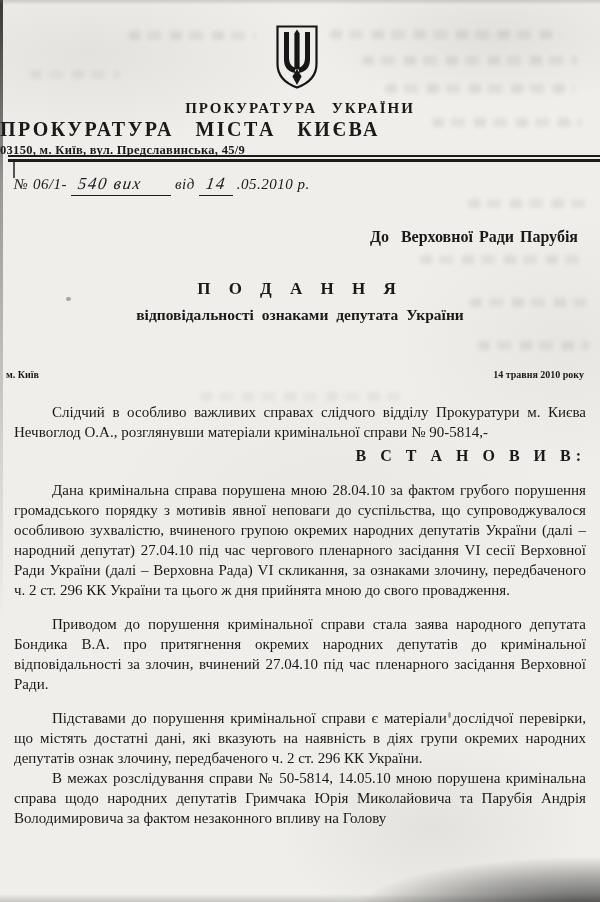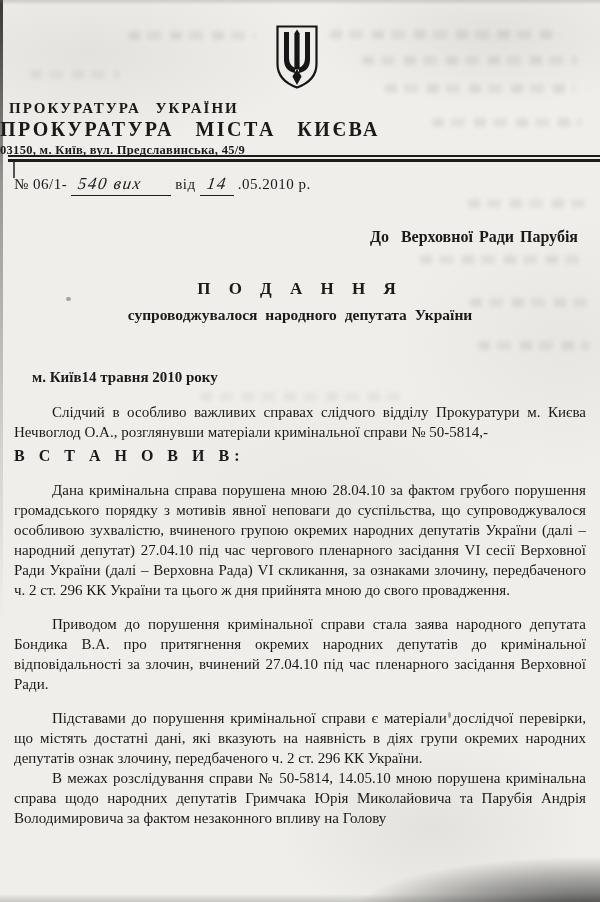--- a/index.html
+++ b/index.html
@@ -30,57 +30,57 @@
     background:linear-gradient(0deg, rgba(60,60,58,.22), transparent);}
   .tick-artifact{position:absolute;left:13px;top:160px;width:2px;height:18px;background:rgba(30,30,30,.75);}
   .dot-artifact{position:absolute;width:5px;height:4px;border-radius:50%;background:rgba(70,70,70,.45);filter:blur(.5px);}
 
   
   .bleed{position:absolute;height:9px;border-radius:4px;opacity:.15;filter:blur(2px);
     background:repeating-linear-gradient(90deg, rgba(60,60,60,.65) 0 12px, rgba(60,60,60,0) 12px 19px, rgba(60,60,60,.5) 19px 33px, rgba(60,60,60,0) 33px 42px);}
 
   
   .emblem{position:absolute;left:274px;top:24px;width:46px;height:66px;}
-  .org-top{position:absolute;left:0;right:0;top:100px;text-align:left;
-    font-weight:bold;font-size:15px;letter-spacing:2px;word-spacing:9px;margin-left:9px;}
+  .org-top{position:absolute;left:0;right:0;top:100px;text-align:center;
+    font-weight:bold;font-size:15px;letter-spacing:2px;word-spacing:9px;}
   .org-main{position:absolute;left:0;right:0;top:118px;
     font-weight:bold;font-size:20px;letter-spacing:2.5px;word-spacing:14px;}
   .org-address{position:absolute;left:0;right:0;top:143px;
     font-weight:bold;font-size:12.5px;letter-spacing:.3px;}
   .rule{position:absolute;left:8px;right:0;top:155px;}
   .rule-thin{height:1.5px;background:#1c1c1c;margin-bottom:2px;}
   .rule-thick{height:3px;background:#1c1c1c;}
 
   
   .refline{position:absolute;left:14px;top:174px;font-size:15px;white-space:pre;}
-  .typed-italic{letter-spacing:.5px;}
+  .typed-italic{font-style:italic;letter-spacing:.5px;}
   .uline{display:inline-block;border-bottom:1.4px solid #1b1b1b;padding:0 7px 1px 7px;margin:0 4px;}
   .u-wide{min-width:86px;}
   .u-narrow{min-width:20px;}
   .hand{display:inline-block;font-style:italic;font-size:17px;letter-spacing:1.5px;
     transform:skewX(-8deg);color:#1c1c1c;}
 
   .addressee{position:absolute;right:22px;top:228px;font-weight:bold;font-size:16px;
     word-spacing:2px;white-space:pre;}
 
   
   .title-block{position:absolute;left:0;right:0;top:279px;text-align:center;}
   .title-head{font-weight:bold;font-size:17px;letter-spacing:7px;margin-bottom:6px;}
   .title-sub{font-weight:bold;font-size:15.5px;line-height:20.5px;word-spacing:4px;}
 
-  .dateline{position:absolute;left:32px;right:16px;top:369px;display:flex;
-    font-weight:bold;font-size:15px;}
+  .dateline{position:absolute;left:6px;right:16px;top:369px;display:flex;
+    justify-content:space-between;font-weight:bold;font-size:10px;}
 
   
   .doc-body{position:absolute;left:14px;right:14px;top:402px;
     font-size:15px;line-height:20px;text-align:justify;}
   .para{margin:0;text-indent:38px;}
   .para.gap-after{margin-bottom:14px;}
   .para.small-gap-after{margin-bottom:4px;}
-  .resolution{text-align:left;font-weight:bold;font-size:16px;letter-spacing:5px;
+  .resolution{text-align:right;font-weight:bold;font-size:16px;letter-spacing:5px;
     margin:4px 0 14px 0;text-indent:0;}
 </style>
 </head>
 <body>
 
 <div class="page">
 
   <div class="texture"></div>
 
   <div class="bleed" style="left:128px;top:31px;width:128px;"></div>
@@ -113,30 +113,30 @@
       <div class="rule-thick"></div>
     </div>
   </header>
 
   <div class="refline"><span class="typed-italic">№ 06/1-</span><span class="uline u-wide"><span class="hand">540 вих</span></span><span class="typed-italic">від</span><span class="uline u-narrow"><span class="hand">14</span></span><span class="typed-italic">.05.2010 р.</span></div>
 
   <div class="addressee">До  Верховної Ради Парубія</div>
 
   <div class="title-block">
     <div class="title-head">П О Д А Н Н Я</div>
-    <div class="title-sub">супроводжувалося народного депутата України</div>
+    <div class="title-sub">відповідальності ознаками депутата України</div>
   </div>
 
   <div class="dateline">
     <span>м. Київ</span>
     <span>14 травня 2010 року</span>
   </div>
 
   <div class="doc-body">
-    <p class="para small-gap-after">Слідчий в особливо важливих справах слідчого відділу Прокуратури м. Києва Нечвоглод О.А., розглянувши матеріали кримінальної справи № 50-5814,-</p>
+    <p class="para small-gap-after">Слідчий в особливо важливих справах слідчого відділу Прокуратури м. Києва Нечвоглод О.А., розглянувши матеріали кримінальної справи № 90-5814,-</p>
     <div class="resolution">В С Т А Н О В И В:</div>
     <p class="para gap-after">Дана кримінальна справа порушена мною 28.04.10 за фактом грубого порушення громадського порядку з мотивів явної неповаги до суспільства, що супроводжувалося особливою зухвалістю, вчиненого групою окремих народних депутатів України (далі – народний депутат) 27.04.10 під час чергового пленарного засідання VI сесії Верховної Ради України (далі – Верховна Рада) VI скликання, за ознаками злочину, передбаченого ч. 2 ст. 296 КК України та цього ж дня прийнята мною до свого провадження.</p>
     <p class="para gap-after">Приводом до порушення кримінальної справи стала заява народного депутата Бондика В.А. про притягнення окремих народних депутатів до кримінальної відповідальності за злочин, вчинений 27.04.10 під час пленарного засідання Верховної Ради.</p>
     <p class="para">Підставами до порушення кримінальної справи є матеріали дослідчої перевірки, що містять достатні дані, які вказують на наявність в діях групи окремих народних депутатів ознак злочину, передбаченого ч. 2 ст. 296 КК України.</p>
     <p class="para">В межах розслідування справи № 50-5814, 14.05.10 мною порушена кримінальна справа щодо народних депутатів Гримчака Юрія Миколайовича та Парубія Андрія Володимировича за фактом незаконного впливу на Голову</p>
   </div>
 
   <div class="tick-artifact"></div>
   <div class="dot-artifact" style="left:66px;top:297px;"></div>
   <div class="dot-artifact" style="left:448px;top:712px;width:3px;height:6px;"></div>

